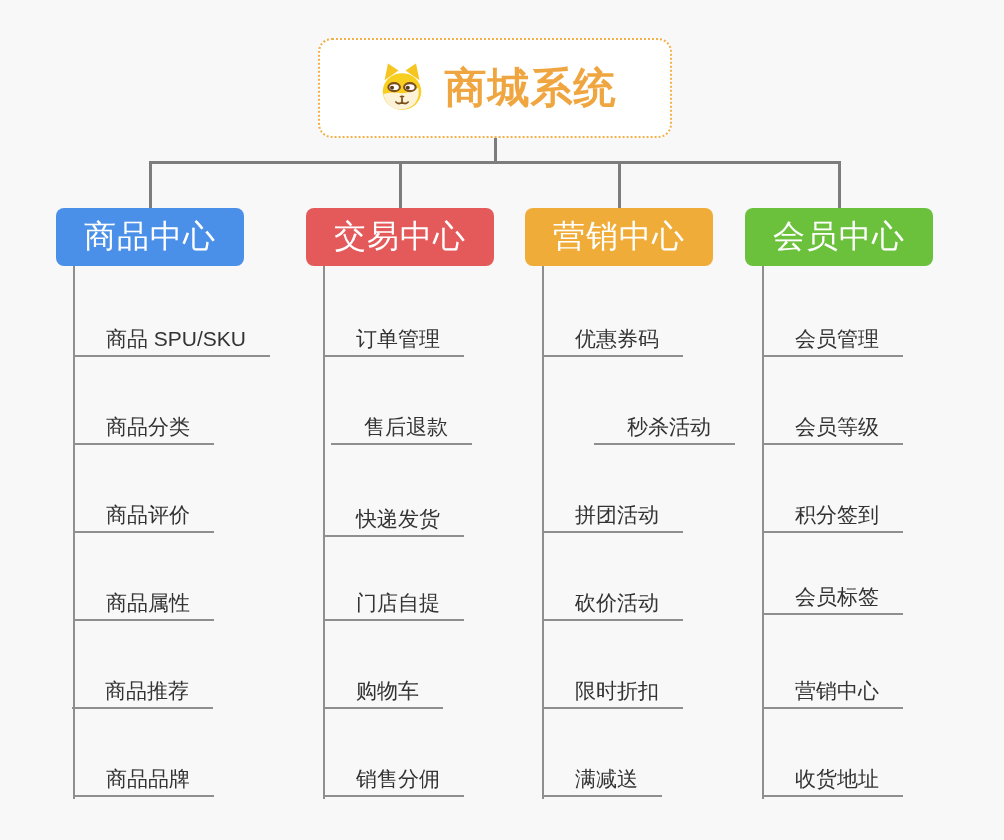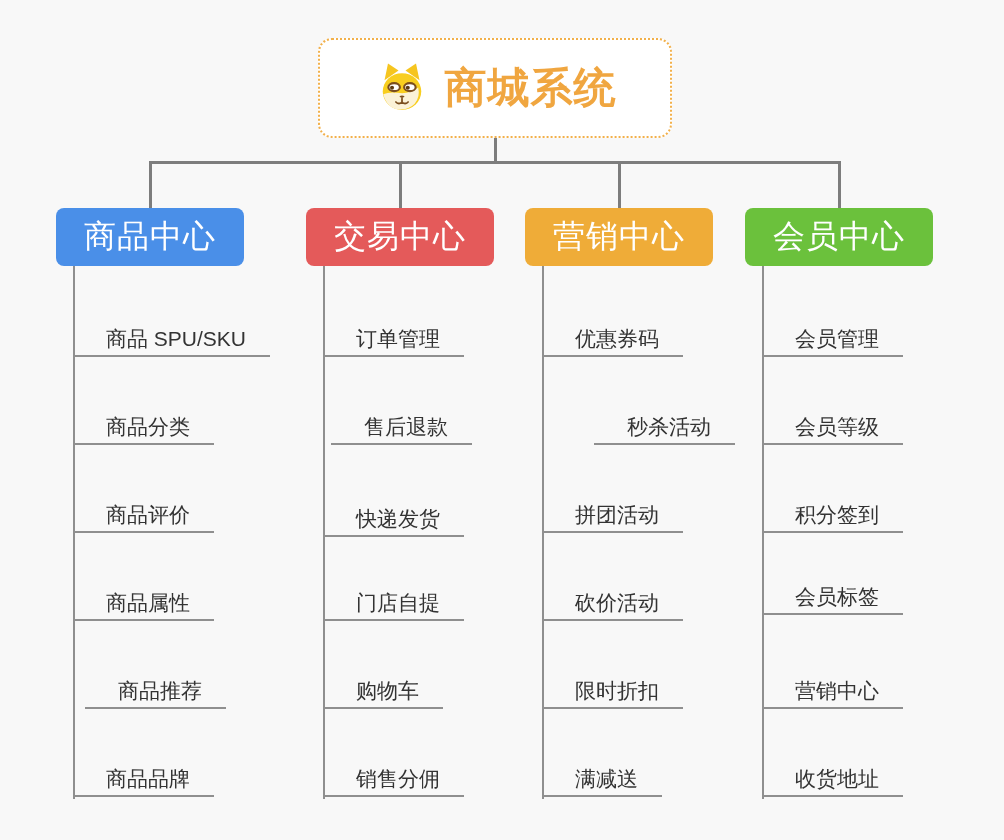--- a/index.html
+++ b/index.html
@@ -82,21 +82,21 @@
   <div id="generated">
       <div class="line" style="left: 494px; top: 138px; width: 3px; height: 26px;"></div>
       <div class="line" style="left: 149px; top: 161px; width: 692px; height: 3px;"></div>
       <div class="line" style="left: 149px; top: 161px; width: 3px; height: 49px;"></div>
       <div class="branch-box" style="left: 56px; background: rgb(74, 143, 232);">商品中心</div>
       <div class="tree-line" style="left: 73px; top: 266px; height: 533px;"></div>
       <div class="leaf" style="left: 73px; top: 326px;">商品 SPU/SKU</div>
       <div class="leaf" style="left: 73px; top: 414px;">商品分类</div>
       <div class="leaf" style="left: 73px; top: 502px;">商品评价</div>
       <div class="leaf" style="left: 73px; top: 590px;">商品属性</div>
-      <div class="leaf" style="left: 85px; top: 678px;">商品推荐</div>
+      <div class="leaf" style="left: 72px; top: 678px;">商品推荐</div>
       <div class="leaf" style="left: 73px; top: 766px;">商品品牌</div>
       <div class="line" style="left: 399px; top: 161px; width: 3px; height: 49px;"></div>
       <div class="branch-box" style="left: 306px; background: rgb(228, 90, 90);">交易中心</div>
       <div class="tree-line" style="left: 323px; top: 266px; height: 533px;"></div>
       <div class="leaf" style="left: 323px; top: 326px;">订单管理</div>
       <div class="leaf" style="left: 323px; top: 414px; margin-left: 8px;">售后退款</div>
       <div class="leaf" style="left: 323px; top: 506px;">快递发货</div>
       <div class="leaf" style="left: 323px; top: 590px;">门店自提</div>
       <div class="leaf" style="left: 323px; top: 678px;">购物车</div>
       <div class="leaf" style="left: 323px; top: 766px;">销售分佣</div>

